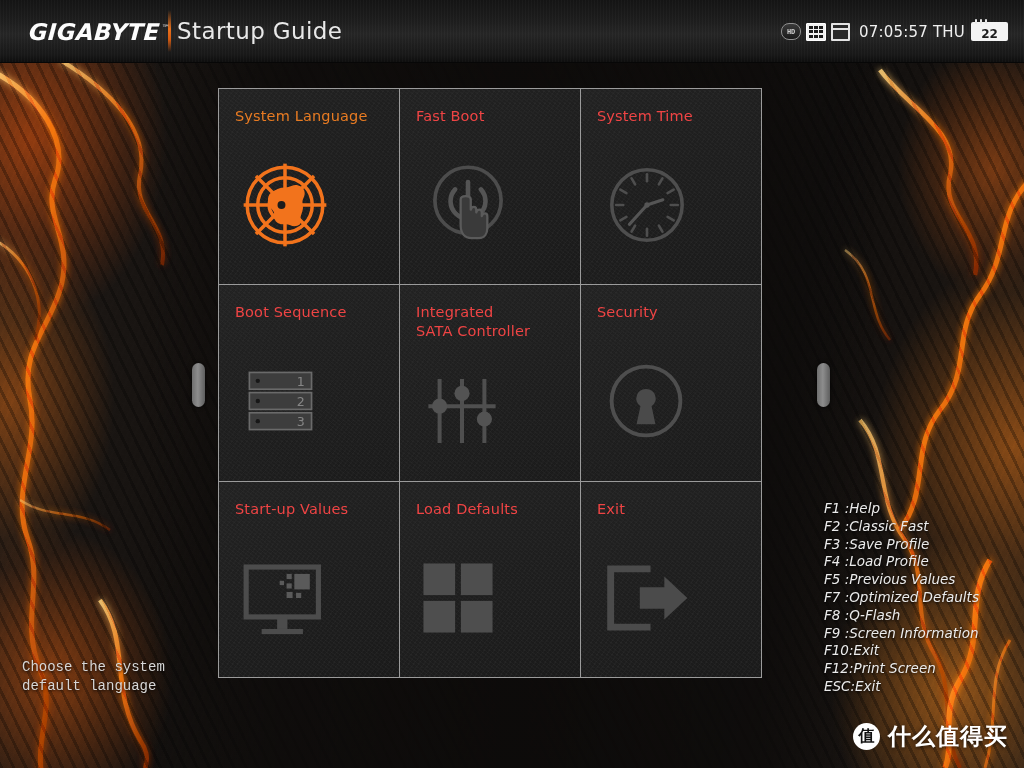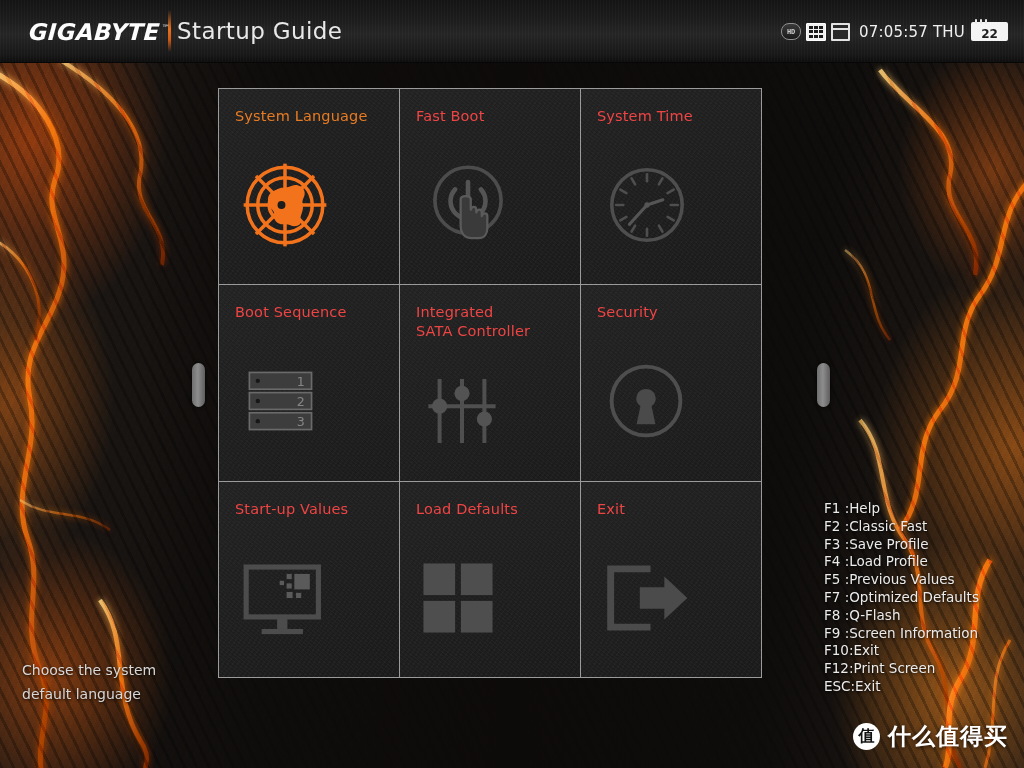--- a/index.html
+++ b/index.html
@@ -131,29 +131,30 @@
     position:absolute; z-index:6; width:13px; height:44px; border-radius:7px;
     background:linear-gradient(90deg,#6f6f6f,#8d8d8d 45%,#5e5e5e);
     box-shadow:0 0 4px rgba(0,0,0,.7);
   }
   #handle-left { left:192px; top:363px; }
   #handle-right { left:817px; top:363px; }
 
   
   #hint {
     position:absolute; left:22px; top:658px; z-index:6;
-    font-size:14px; color:#d7d7d7; line-height:24px; white-space:pre-line;
+    font-size:14px; color:#d7d7d7; line-height:19px; white-space:pre-line;
     text-shadow:0 1px 3px rgba(0,0,0,.9);
+    font-family:Liberation Mono, monospace;
   }
   #fkeys {
     position:absolute; left:824px; top:500px; z-index:6;
     font-size:13.5px; color:#ebebeb; line-height:17.8px;
     text-shadow:0 1px 3px rgba(0,0,0,.95);
   }
-  #fkeys div { white-space:pre; }
+  #fkeys div { white-space:pre;font-style:italic; }
 
   
   #watermark {
     position:absolute; right:16px; bottom:16px; z-index:7;
     display:flex; align-items:center; gap:8px;
   }
   .wm-badge {
     width:27px; height:27px; border-radius:50%; background:#fff;
     display:flex; align-items:center; justify-content:center;
     font-size:16px; color:#111; font-weight:bold;

